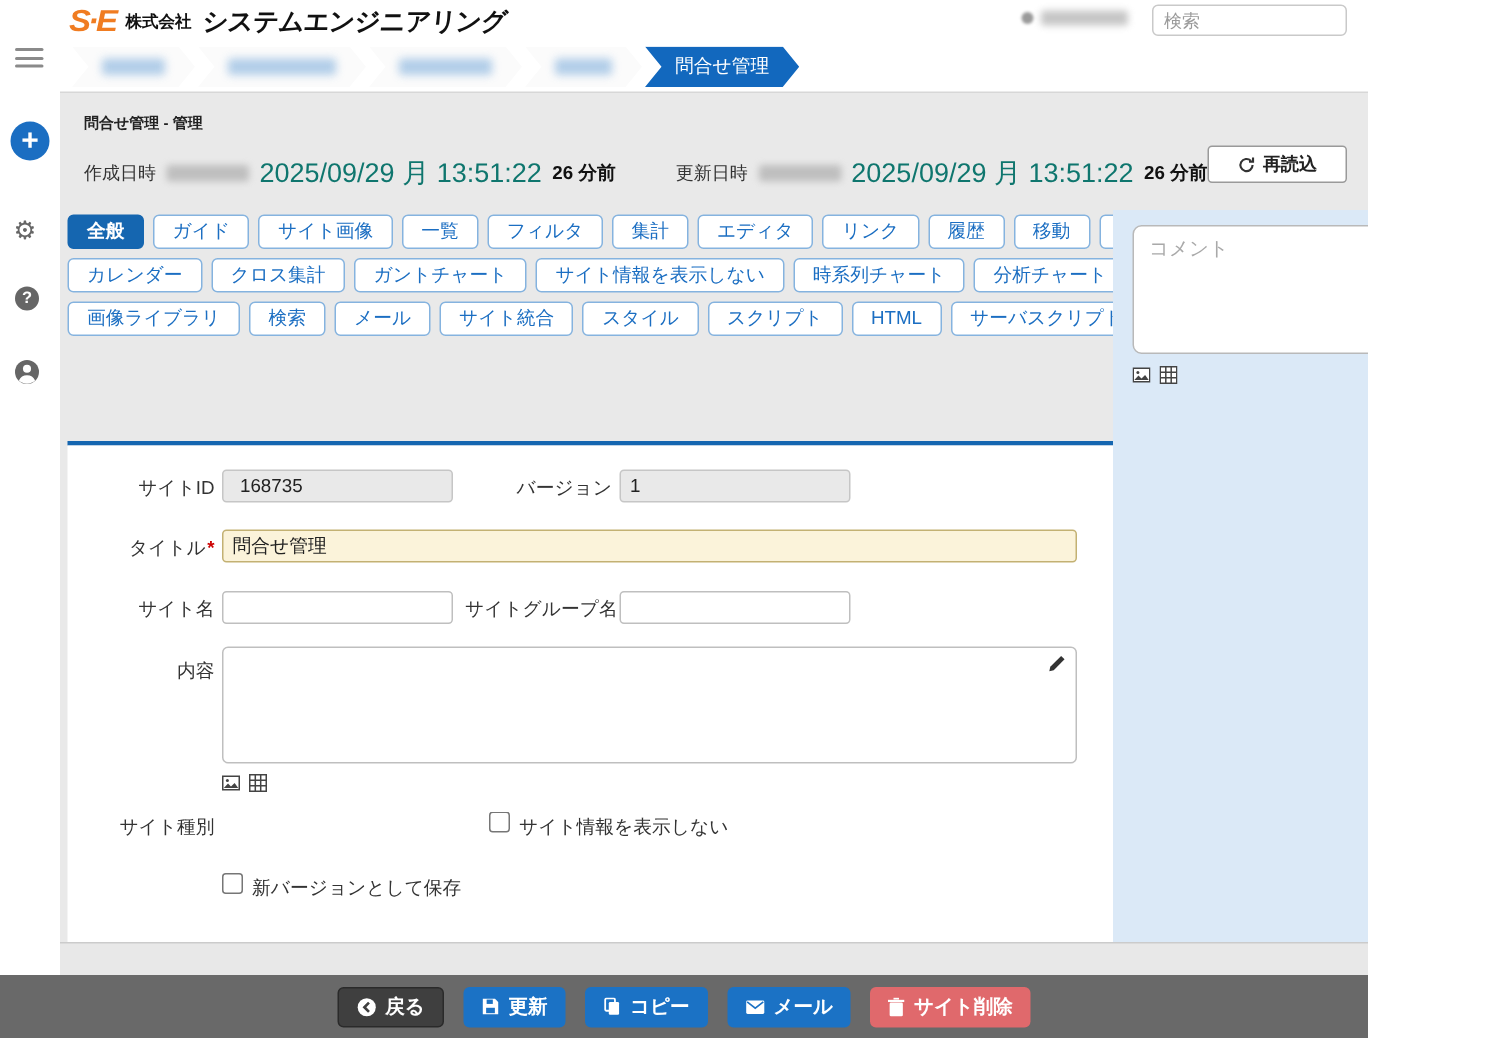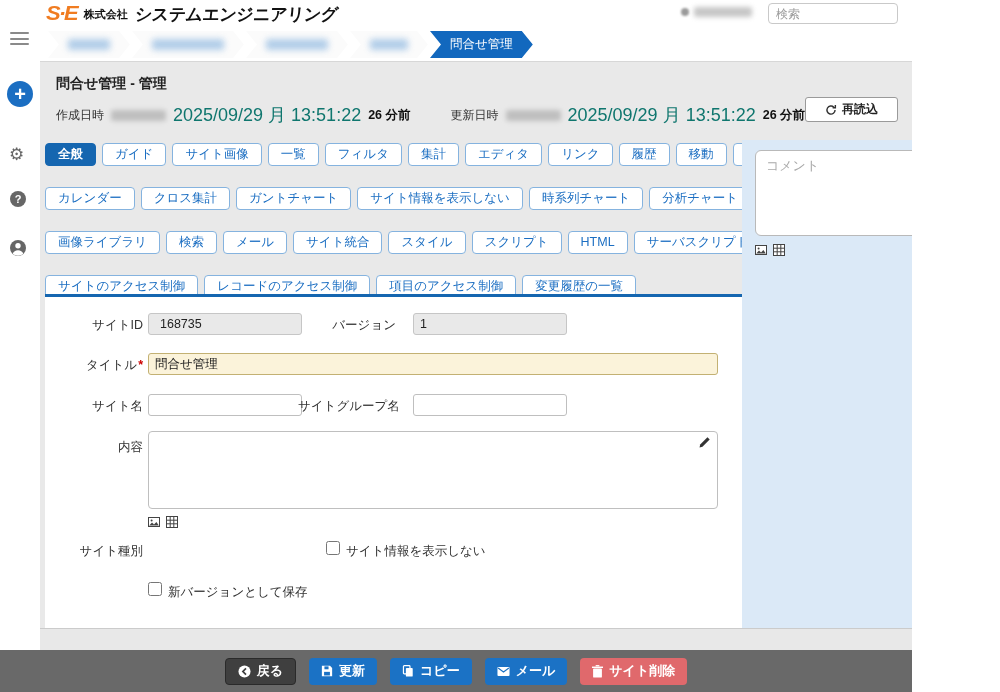--- a/index.html
+++ b/index.html
@@ -31,38 +31,38 @@
   .sidebar { position:absolute; top:28px; left:0; width:40px; height:622px; background:#fff; }
   .hamburger { position:absolute; left:10px; top:4px; width:19px; height:13px; display:flex; flex-direction:column; justify-content:space-between; cursor:pointer; }
   .hamburger span { height:2px; background:#8a8a8a; border-radius:1px; }
   .btn-new { position:absolute; left:7px; top:53px; width:26px; height:26px; border-radius:50%; background:#1b6ec2; color:#fff; font-size:20px; font-weight:bold; display:flex; align-items:center; justify-content:center; line-height:0; cursor:pointer; }
   .icon-gear { position:absolute; left:9px; top:116px; font-size:17px; color:#666; cursor:pointer; }
   .icon-help { position:absolute; left:10px; top:163px; width:16px; height:16px; border-radius:50%; background:#666; color:#fff; font-size:11px; font-weight:bold; display:flex; align-items:center; justify-content:center; cursor:pointer; }
   .icon-person { position:absolute; left:9px; top:211px; cursor:pointer; }
 
   
   .main { position:absolute; top:62px; left:40px; right:0; height:566px; background:#e9e9e9; }
-  .page-title { position:absolute; left:16px; top:13px; font-size:14px; font-weight:bold; color:#222; }
+  .page-title { position:absolute; left:16px; top:13px; font-size:10px; font-weight:bold; color:#222; }
   .meta { position:absolute; left:16px; top:41px; display:flex; align-items:center; gap:7px; font-size:12px; color:#333; white-space:nowrap; }
   .meta .dt { color:#0f766e; font-size:18px; }
   .meta strong { font-size:12.5px; color:#111; }
   .meta .gap { width:26px; }
   .btn-reload { position:absolute; right:14px; top:35px; height:25px; background:#fff; border:1px solid #9a9a9a; border-radius:3px; font-size:12px; font-weight:bold; color:#222; padding:0 19px; display:inline-flex; align-items:center; gap:5px; cursor:pointer; }
 
   
   .tabs { position:absolute; left:5px; top:81px; width:700px; }
-  .tab-row { display:flex; gap:6px; margin-bottom:21px; }
+  .tab-row { display:flex; gap:6px; margin-bottom:6px; }
   .tab { height:23px; line-height:21px; padding:0 12px; font-size:12.5px; color:#1b6ec2; background:#fff; border:1px solid #85b3df; border-radius:4px; cursor:pointer; white-space:nowrap; }
   .tab.active { background:#1566b0; border-color:#1566b0; color:#fff; font-weight:bold; }
   .tabs-underline { position:absolute; left:5px; top:232px; width:700px; height:3px; background:#1566b0; }
 
   
   .panel { position:absolute; left:5px; top:235px; width:700px; height:331px; background:#fff; }
   .lbl { position:absolute; font-size:12.5px; color:#333; text-align:right; width:98px; left:0; white-space:nowrap; }
-  .lbl2 { position:absolute; font-size:12.5px; color:#333; text-align:right; width:98px; left:253px; white-space:nowrap; }
+  .lbl2 { position:absolute; font-size:12.5px; color:#333; text-align:right; width:98px; left:265px; white-space:nowrap; }
   .req { color:#cc0000; font-weight:bold; margin-left:1px; }
   .inp { position:absolute; height:22px; border:1px solid #bfbfbf; border-radius:3px; font-size:12.5px; padding:0 6px; color:#222; background:#fff; }
   .inp.ro { background:#e9e9e9; border-color:#c6c6c6; }
   .inp.required { background:#fbf3da; border-color:#c3b173; }
   .body-wrap { position:absolute; left:103px; top:134px; width:570px; height:78px; }
   .body-ta { width:100%; height:100%; border:1px solid #bfbfbf; border-radius:4px; resize:none; font-family:inherit; font-size:12.5px; padding:5px 8px; }
   .pencil { position:absolute; top:5px; right:7px; width:13px; height:13px; cursor:pointer; }
   .mini-icons { display:flex; gap:6px; }
   .mini-icon { width:12px; height:12px; cursor:pointer; }
   .chk { position:absolute; width:14px; height:14px; accent-color:#1b6ec2; cursor:pointer; }
@@ -193,26 +193,20 @@
       <div class="tab-row">
         <span class="tab">画像ライブラリ</span>
         <span class="tab">検索</span>
         <span class="tab">メール</span>
         <span class="tab">サイト統合</span>
         <span class="tab">スタイル</span>
         <span class="tab">スクリプト</span>
         <span class="tab">HTML</span>
         <span class="tab">サーバスクリプト</span>
       </div>
-      <div class="tab-row">
-        <span class="tab">サイトのアクセス制御</span>
-        <span class="tab">レコードのアクセス制御</span>
-        <span class="tab">項目のアクセス制御</span>
-        <span class="tab">変更履歴の一覧</span>
-      </div>
     </div>
     <div class="tabs-underline"></div>
 
     <div class="panel">
 
       <span class="lbl" style="top:20px;">サイトID</span>
       <input class="inp ro" style="left: 103px; top: 16px; width: 154px; padding-left: 11px;" readonly="" value="168735">
       <span class="lbl2" style="top:20px;">バージョン</span>
       <input class="inp ro" style="left: 368px; top: 16px; width: 154px;" readonly="" value="1">
 

